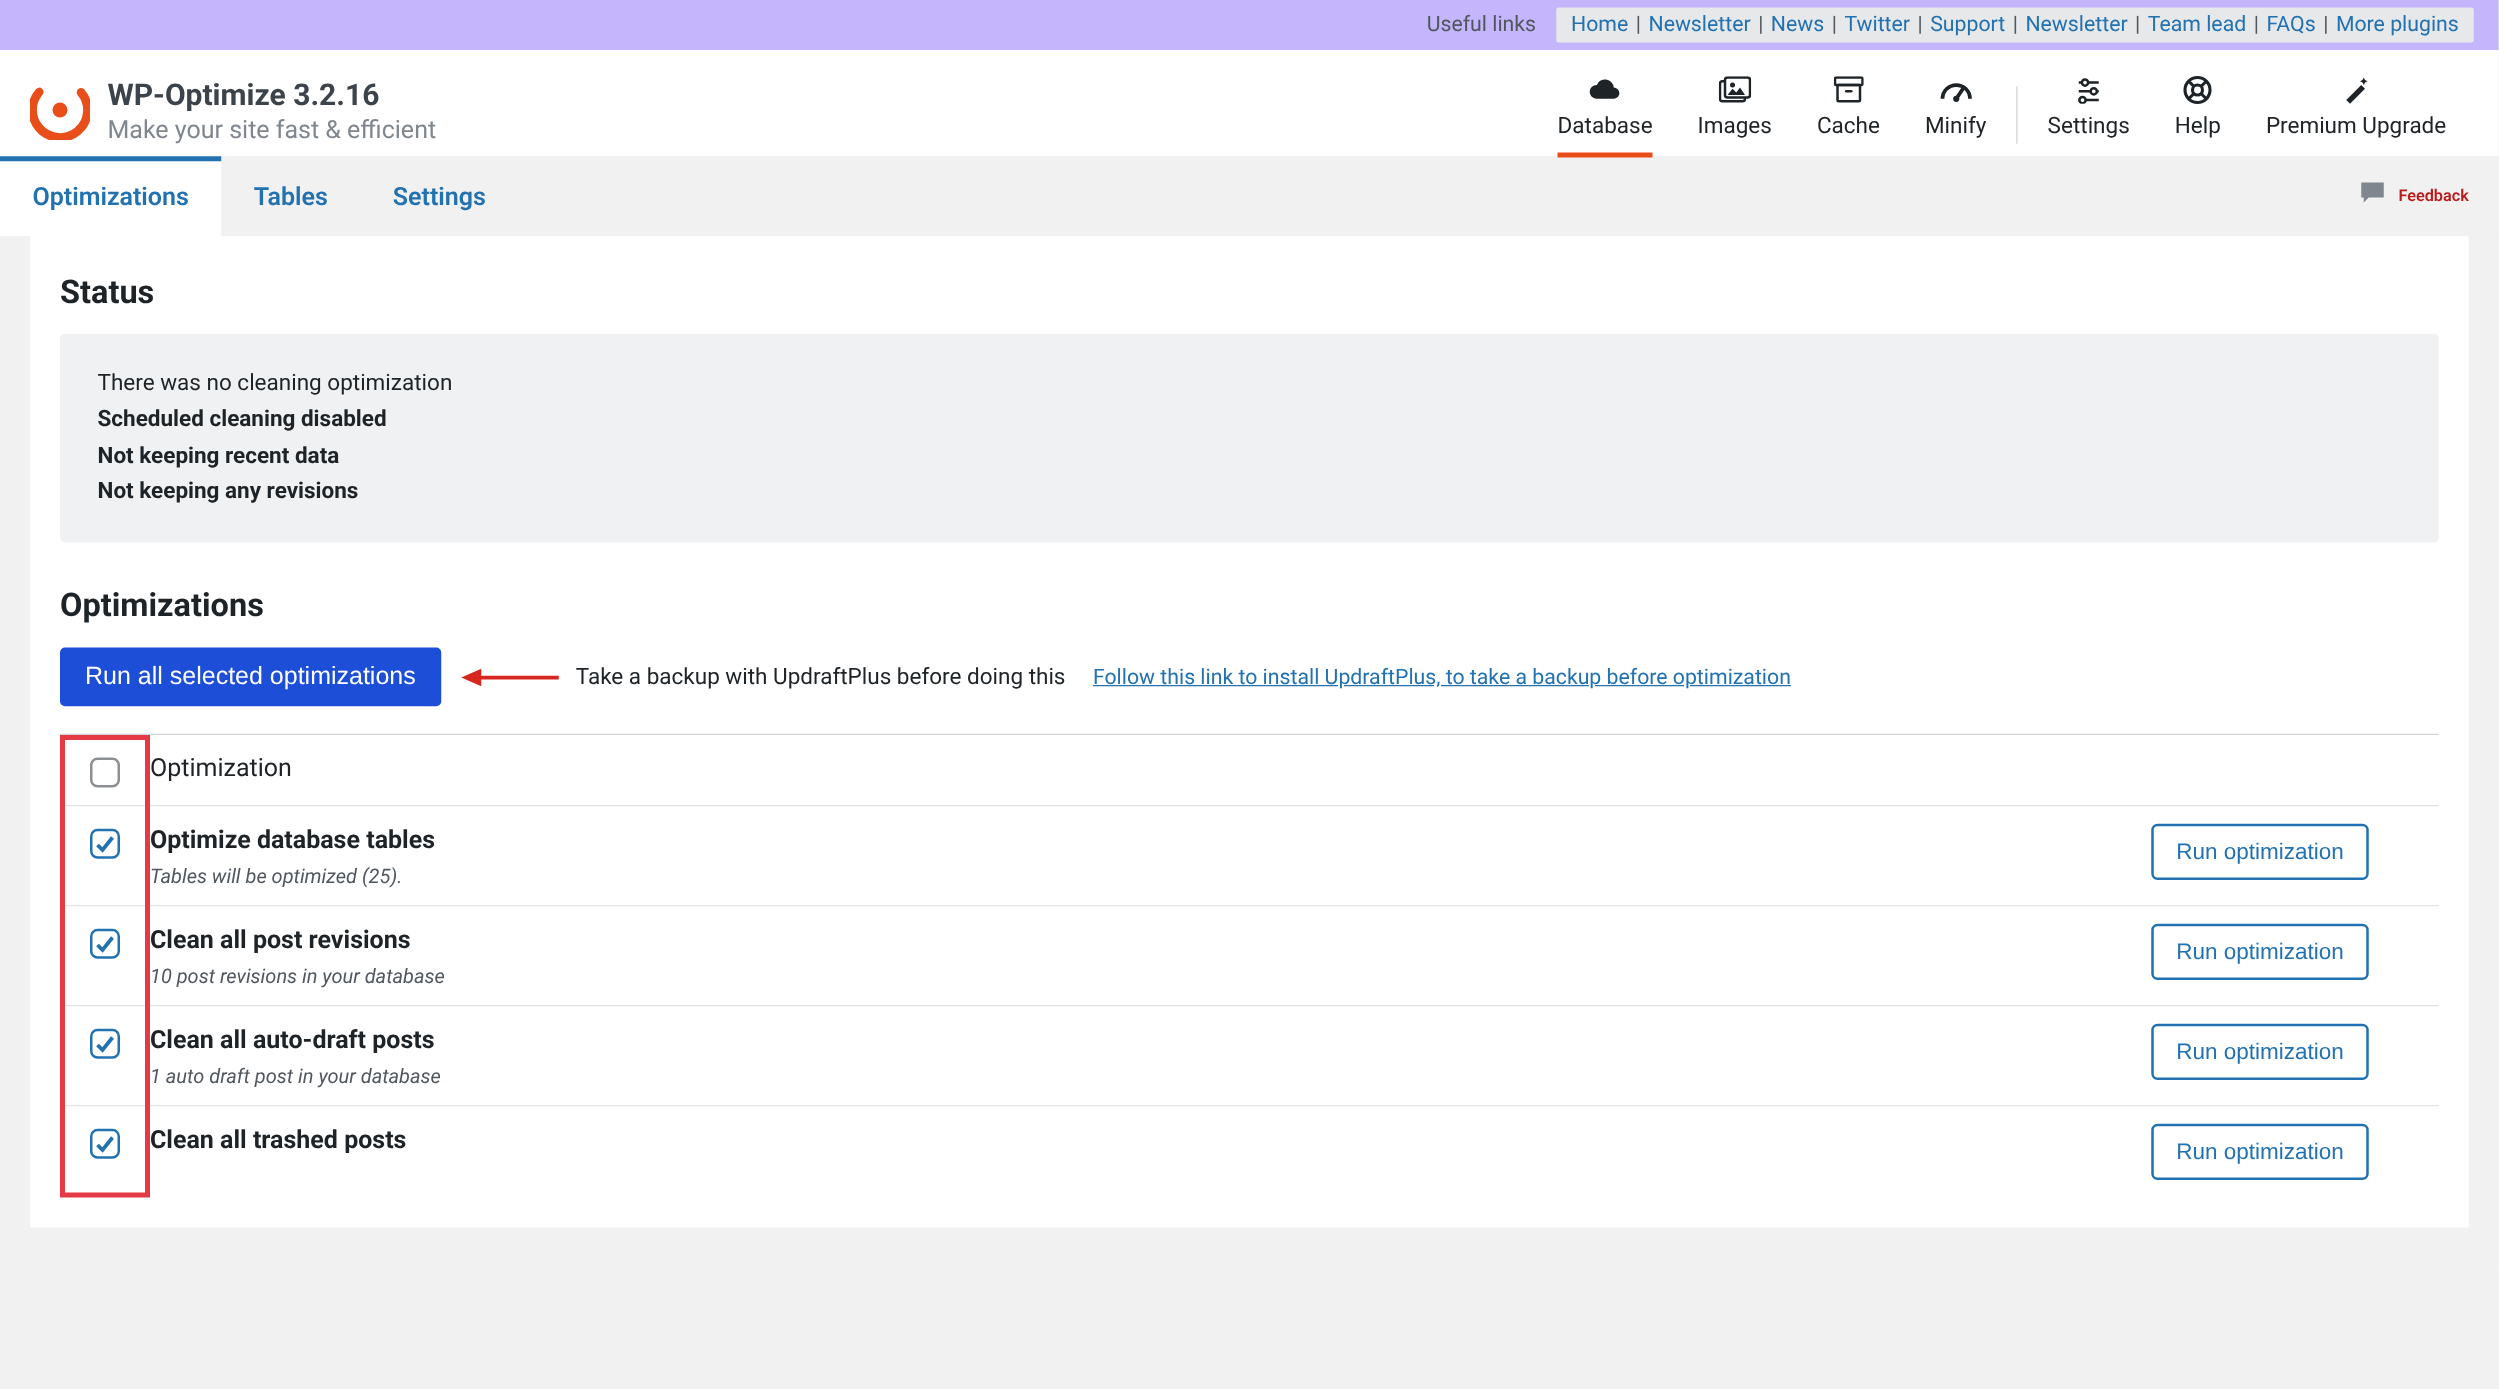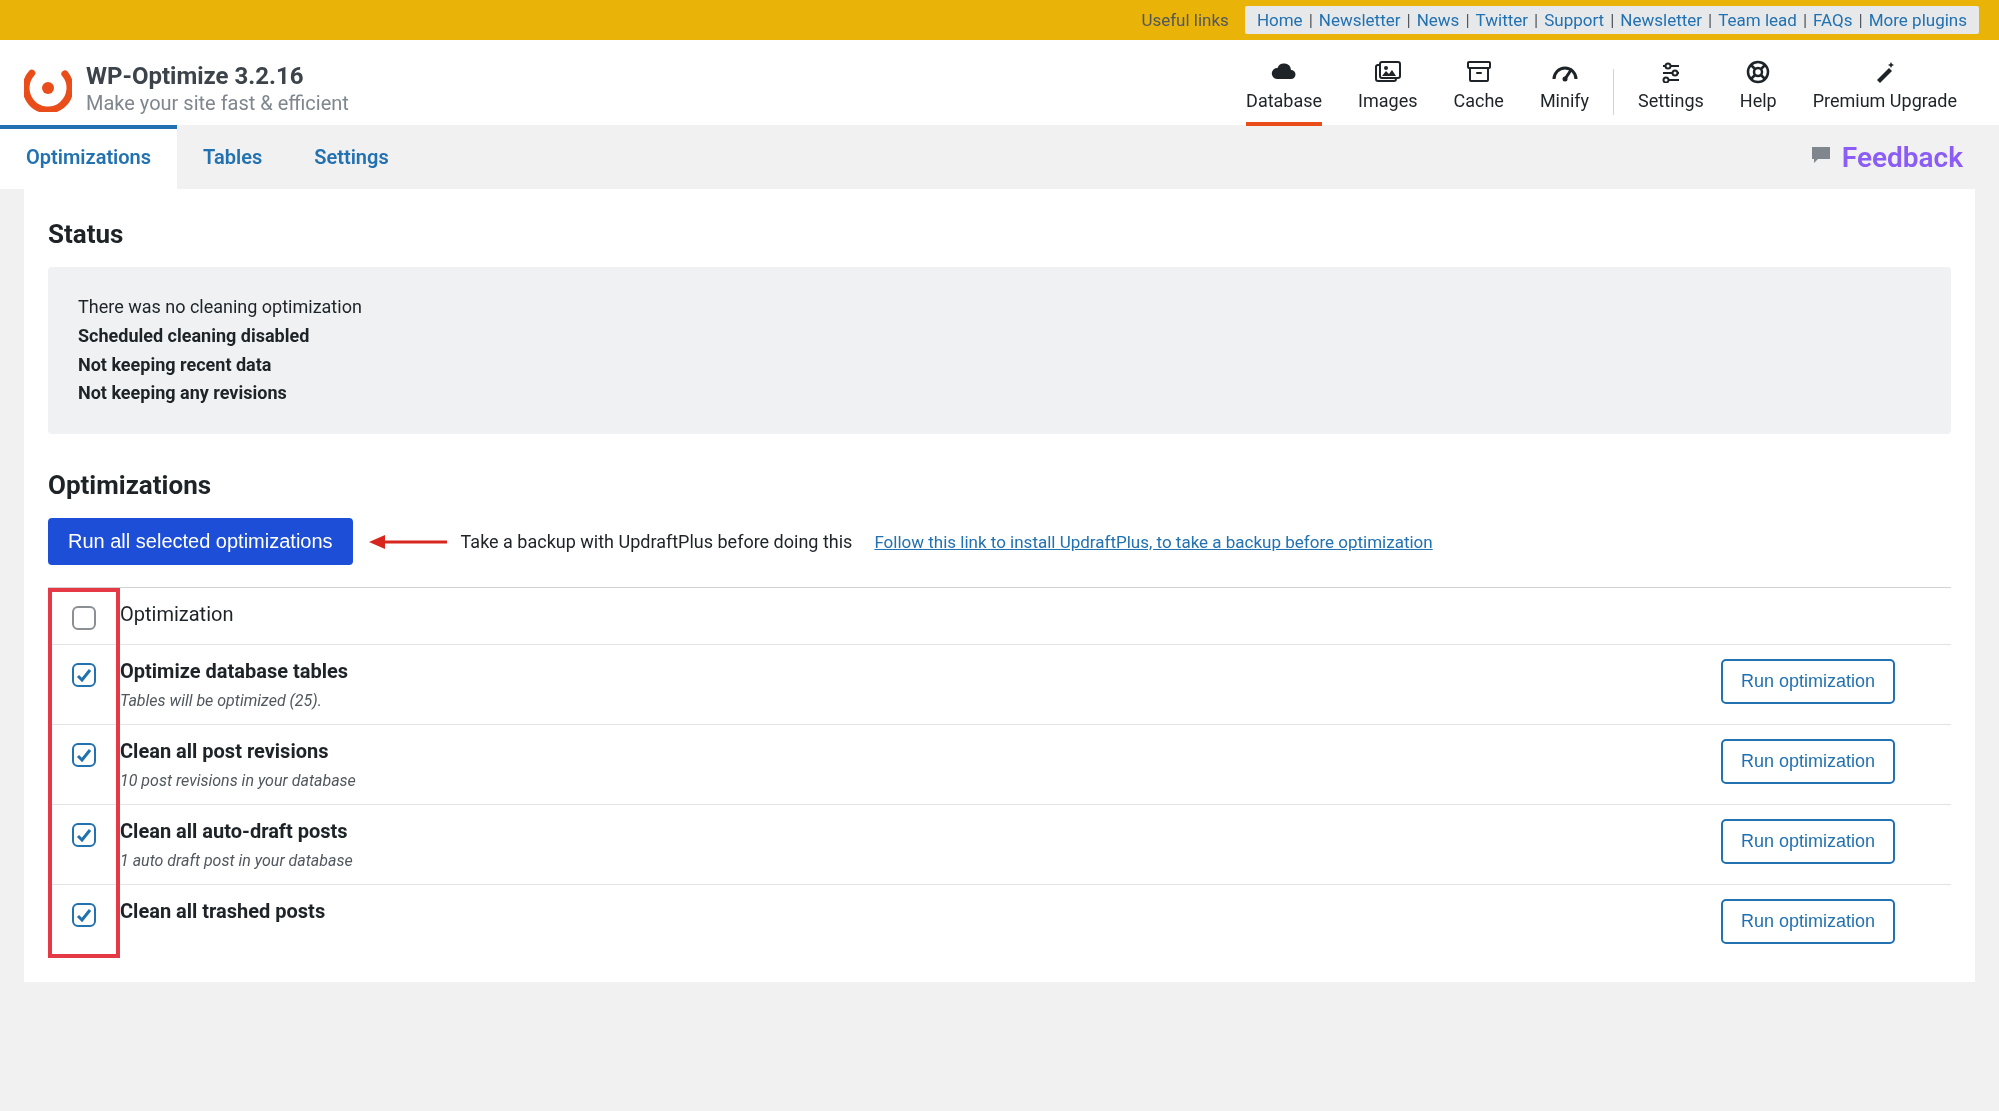--- a/index.html
+++ b/index.html
@@ -9,21 +9,21 @@
     color: #1d2327;
     font-size: 14px;
     width: 1999px;
   }
   
   .useful-links-bar {
     display: flex;
     justify-content: flex-end;
     align-items: center;
     padding: 6px 20px;
-    background: #eab308;
+    background: #c4b5fd;
     font-size: 17px;
     color: #50575e;
     gap: 16px;
   }
   .useful-links-bar .label { color: #50575e; }
   .links-pill {
     background: #e6e8ea;
     padding: 4px 12px;
     border-radius: 2px;
     display: flex;
@@ -91,22 +91,22 @@
     text-decoration: none;
     cursor: pointer;
   }
   .subtab.active {
     background: #fff;
     border-top: 4px solid #2271b1;
     padding-top: 16px;
   }
   .feedback {
     display: flex; align-items: center; gap: 10px;
-    padding-right: 36px;
-    color: #8b5cf6; font-size: 28px; font-weight: 600;
+    padding-right: 24px;
+    color: #b91c1c; font-size: 13px; font-weight: 600;
   }
   .feedback .icon { color: #888; font-size: 22px; }
 
   .content { padding: 24px 24px; }
 
   h2.section-title { font-size: 26px; font-weight: 700; margin: 6px 0 18px 0; color: #1d2327; }
 
   .status-box {
     background: #f0f1f2;
     border-radius: 4px;

